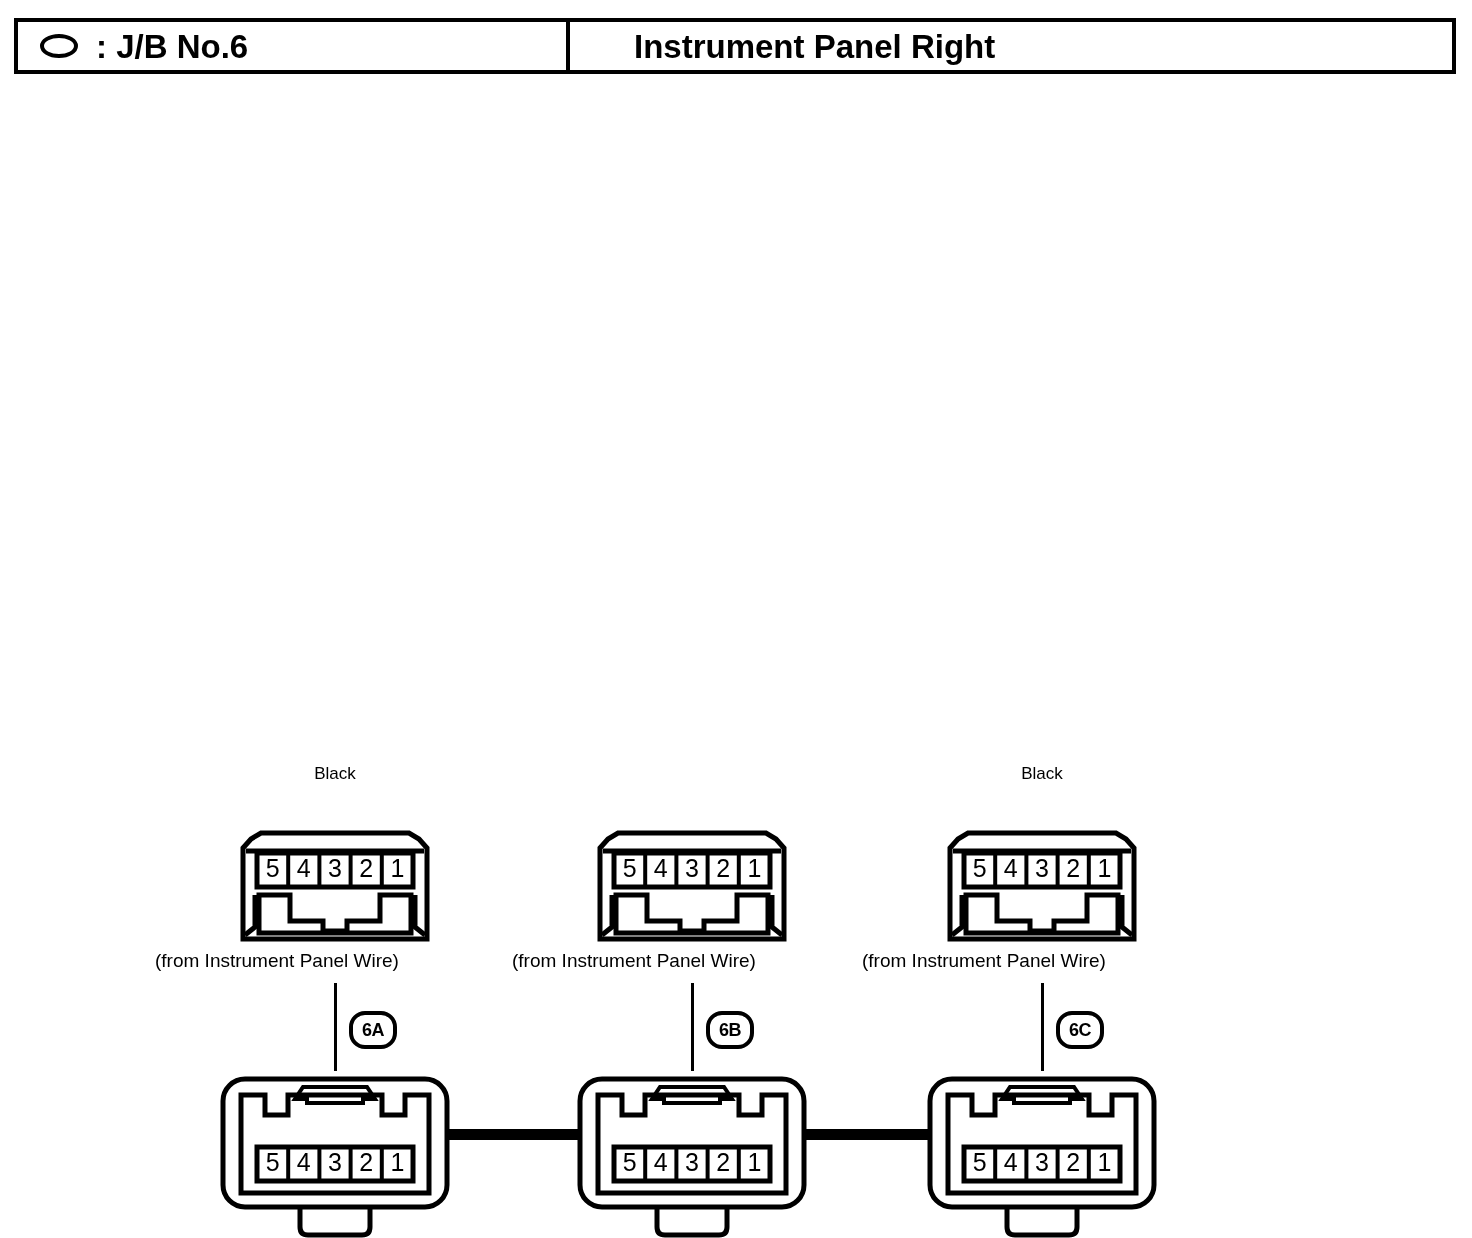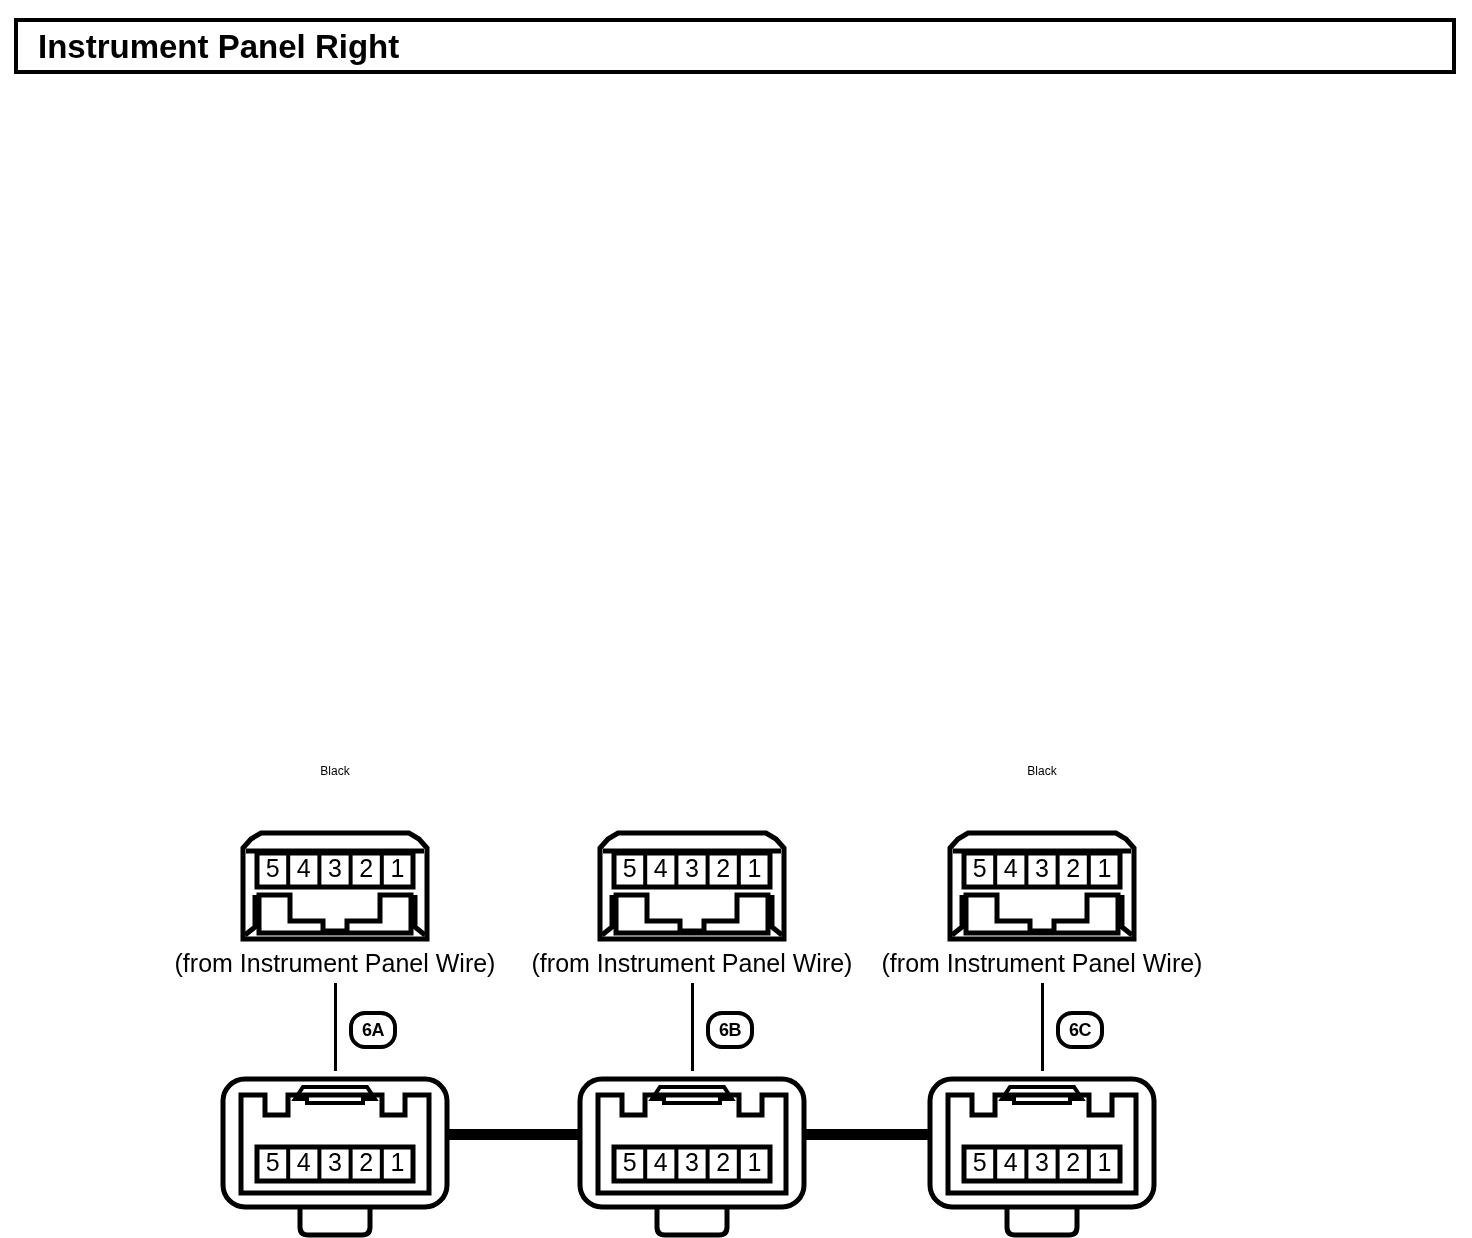--- a/index.html
+++ b/index.html
@@ -50,20 +50,21 @@
     letter-spacing: 0px;
     margin-left: 18px;
     white-space: nowrap;
     line-height: 1;
   }
   .header-right {
     display: flex;
     align-items: center;
     padding-left: 20px;
     flex: 1 1 auto;
+    margin-left: 44px;
   }
   .header-right-text {
     font-size: 33px;
     font-weight: bold;
     white-space: nowrap;
     line-height: 1;
   }
 
   
   .diagram {
@@ -81,42 +82,41 @@
     width: 360px;
   }
 
   
   .color-label {
     position: absolute;
     top: 0px;
     left: 0;
     width: 360px;
     text-align: center;
-    font-size: 12px;
+    font-size: 17px;
     font-weight: normal;
     line-height: 1;
   }
 
   
   .top-conn {
     position: absolute;
     top: 38px;
     left: 0;
     width: 360px;
     height: 140px;
   }
 
   
   .from-caption {
     position: absolute;
     top: 186px;
     left: 0;
     width: 360px;
-    text-align: center;
-    font-size: 25px;
+    font-size: 19px;
     line-height: 1;
     white-space: nowrap;
   }
 
   
   .stick {
     position: absolute;
     top: 218px;
     left: 179px;
     width: 3px;
@@ -158,20 +158,24 @@
     height: 11px;
     background: #000;
   }
 
   svg { display: block; overflow: visible; }
 </style>
 </head>
 <body>
 
 <div class="header-bar">
+  <div class="header-left">
+    <div class="jb-oval"></div>
+    <div class="header-left-text">: J/B No.6</div>
+  </div>
   <div class="header-right">
     <div class="header-right-text">Instrument Panel Right</div>
   </div>
 </div>
 
 <div class="diagram">
 
   <div class="harness" style="left:432px; top:1129px; width:160px;"></div>
 
   <div class="harness" style="left:782px; top:1129px; width:160px;"></div>

